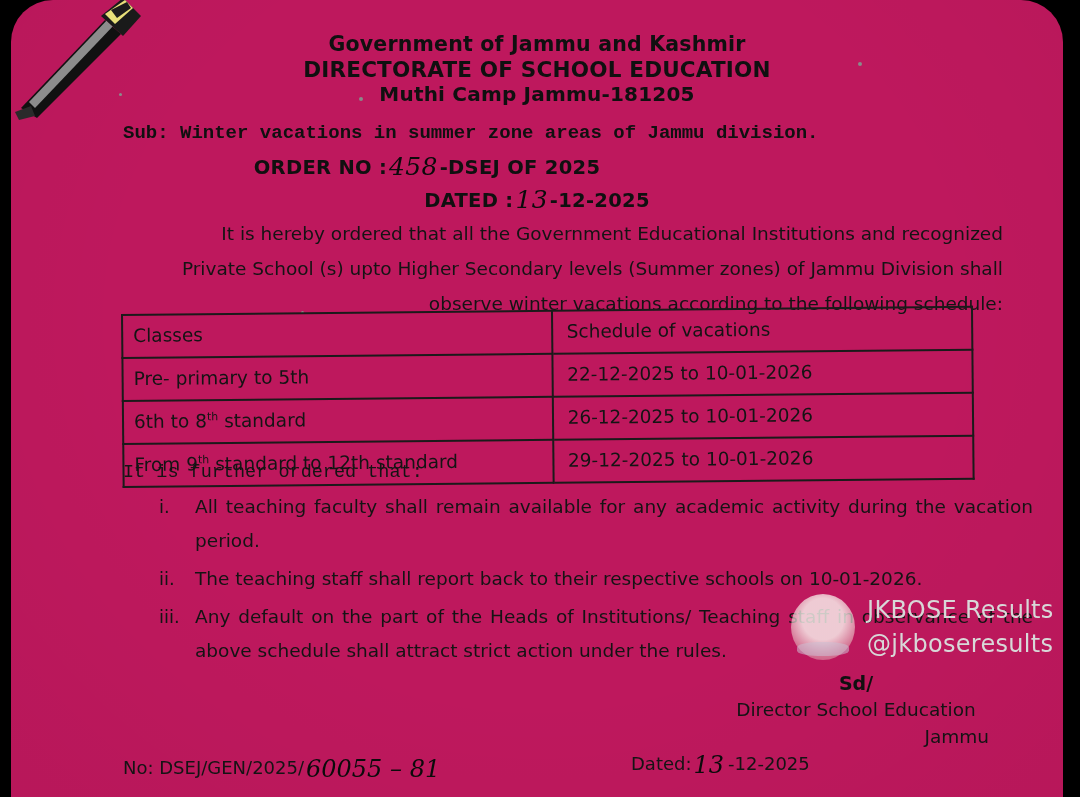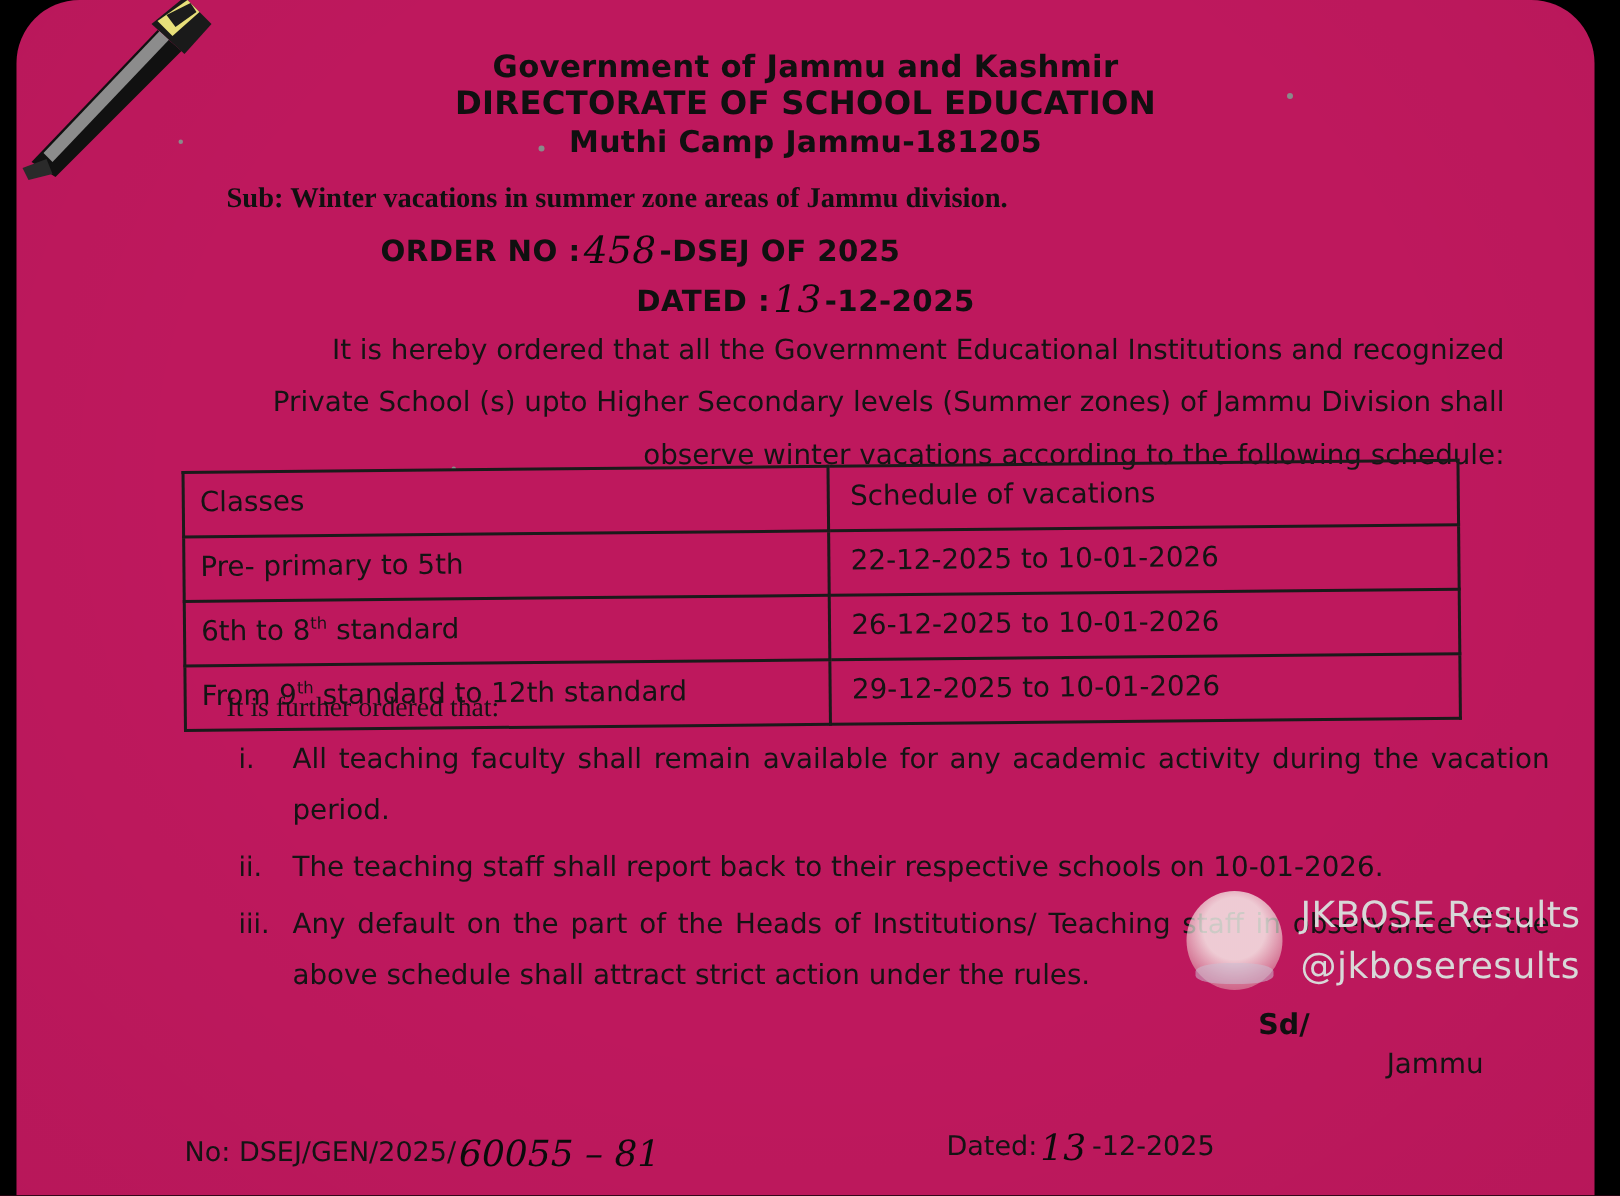--- a/index.html
+++ b/index.html
@@ -49,23 +49,22 @@
     left: -6px;
     top: -10px;
     width: 150px;
     height: 130px;
     pointer-events: none;
   }
 
   .doc-text {
     position: absolute;
     color: #121212;
-    font-family: Liberation Serif, serif;
+    font-family: Liberation Mono, monospace;
     white-space: nowrap;
-    margin-left: 28px;
   }
 
   
   #header-block {
     position: absolute;
     left: 0;
     top: 32px;
     width: 1052px;
     text-align: center;
   }
@@ -385,20 +384,21 @@
     </div>
 
     <div id="watermark">
       <div id="watermark-logo"></div>
       <div class="wm-text" id="wm-line1">JKBOSE Results</div>
       <div class="wm-text" id="wm-line2">@jkboseresults</div>
     </div>
 
     <div id="signature-block">
       <div id="sig-sd">Sd/</div>
+      <div id="sig-title">Director School Education</div>
       <div id="sig-place">Jammu</div>
     </div>
 
     <div id="footer-no">
       <span>No: DSEJ/GEN/2025/</span>
         <span class="hw-foot">60055 – 81</span>
     </div>
 
     <div id="footer-dated">
       <span>Dated:</span>

